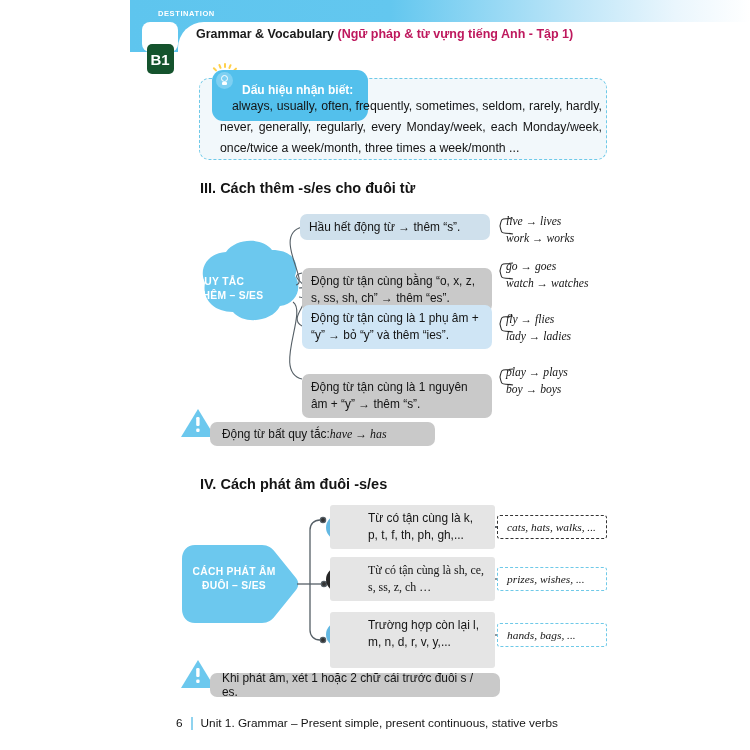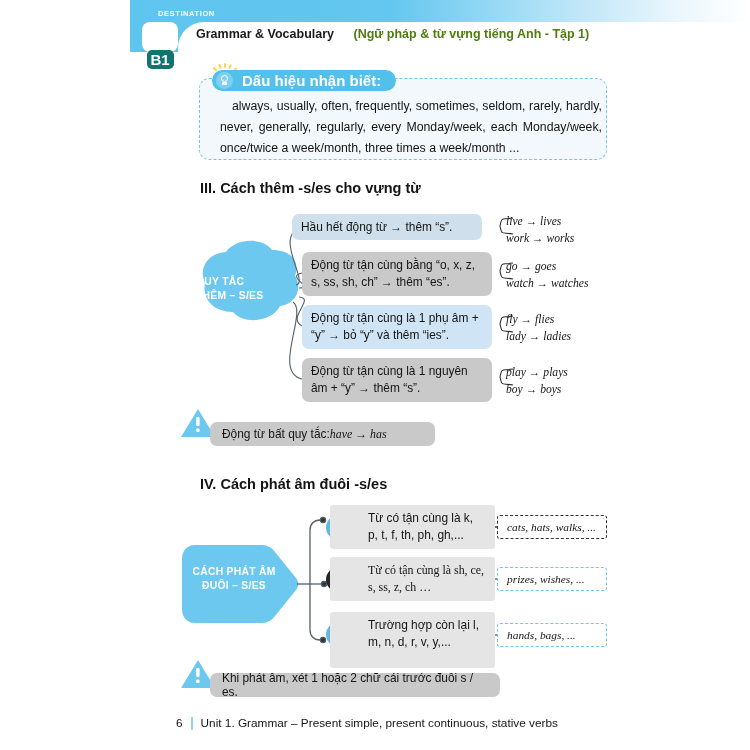--- a/index.html
+++ b/index.html
@@ -25,54 +25,54 @@
   .destination-word{
     position:absolute;left:138px;top:9px;
     font-size:7.5px;font-weight:bold;letter-spacing:.6px;color:#ffffff;padding-left:20px;
   }
   .b1-badge{
     position:absolute;left:142px;top:22px;width:36px;height:30px;
     background:#ffffff;border-radius:8px;
     display:flex;align-items:center;justify-content:center;
   }
   .b1-inner{
-    width:27px;height:19px;background:#0f766e;border-radius:5px;
+    width:27px;height:30px;background:#14532d;border-radius:5px;
     display:flex;align-items:center;justify-content:center;
     color:#fff;font-weight:bold;font-size:15px;line-height:1;margin-top:44px;
   }
   .header-title{
     position:absolute;left:196px;top:27px;
     font-size:12.5px;font-weight:bold;color:#1a1a1a;white-space:nowrap;
   }
-  .header-title .vn{color:#4d7c0f;margin-left:16px;}
+  .header-title .vn{color:#be185d;}
   .deco{position:absolute;background:#ffffff;border-radius:5px;}
   .deco-1{left:527px;top:28px;width:17px;height:22px;border-radius:5px;background:transparent;
           border:3px solid #ffffff;box-sizing:border-box;}
   .deco-2{left:559px;top:31px;width:14px;height:18px;background:transparent;
           border:3px solid #ffffff;border-radius:4px;box-sizing:border-box;}
   .deco-3{left:588px;top:34px;width:11px;height:14px;background:transparent;
           border:3px solid #ffffff;border-radius:4px;box-sizing:border-box;}
 
   
   .signal-box{
     position:absolute;left:199px;top:78px;width:406px;height:80px;
     border:1.6px dashed #6ec9e8;border-radius:10px;
     background:#f2f8fb;
   }
   .signal-text{
     position:absolute;left:213px;top:96px;width:382px;
     font-size:12.3px;line-height:21px;color:#141414;text-align:justify;margin-left:7px;
   }
   .signal-text .ind{display:inline-block;width:12px;}
   .pill{
-    position:absolute;left:212px;top:70px;height:21px;
+    position:absolute;left:212px;top:70px;height:39px;
     background:#53c0ec;border-radius:11px;
-    padding:0 15px 0 30px;
+    padding:0 15px 12px 30px;
     display:flex;align-items:center;
-    color:#ffffff;font-size:15px;font-weight:bold;
+    color:#ffffff;font-size:12px;font-weight:bold;
   }
   .bulb{
     position:absolute;left:216px;top:72px;width:17px;height:17px;
     border-radius:50%;background:#7ed0f2;
   }
   .bulb:before{
     content:"";position:absolute;left:5px;top:3px;width:7px;height:7px;
     border-radius:50%;border:1.4px solid #ffffff;box-sizing:border-box;
   }
   .bulb:after{
@@ -92,24 +92,24 @@
   
   .maplayer{position:absolute;left:0;top:0;width:750px;height:750px;pointer-events:none;}
 
   
   .rulebox{
     position:absolute;border-radius:7px;
     font-size:11.9px;line-height:16.5px;color:#141414;
     padding:5px 9px;box-sizing:border-box;
   }
   .rb-blue{background:#cfe0ec;}
-  .rb-gray{background:#c9c9c9;}
+  .rb-gray{background:#c9c9c9;margin-top:16px;}
   .rb-lblue{background:#cfe5f5;}
 
-  #rule-1{left:292px;top:214px;width:190px;height:26px;padding-top:5px;}
+  #rule-1{left:300px;top:214px;width:190px;height:26px;padding-top:5px;}
   #rule-2{left:302px;top:252px;width:190px;height:44px;}
   #rule-3{left:302px;top:305px;width:190px;height:44px;}
   #rule-4{left:302px;top:358px;width:190px;height:44px;}
 
   .examples{
     position:absolute;font-size:11.6px;line-height:17px;
     font-style:italic;color:#141414;font-family:"Liberation Serif",serif;
   }
   #ex-1{left:506px;top:213px;}
   #ex-2{left:506px;top:258px;}
@@ -219,21 +219,21 @@
     <span>Dấu hiệu nhận biết:</span>
   </div>
   <div class="bulb"></div>
 
   <div class="signal-text">
     <span class="ind"></span><span>always, usually, often, frequently, sometimes, seldom, rarely, hardly,</span>
     <span>never, generally, regularly, every Monday/week, each Monday/week,</span>
     <span>once/twice a week/month, three times a week/month ...</span>
   </div>
 
-  <div class="heading" id="heading-3">III. Cách thêm -s/es cho vựng từ</div>
+  <div class="heading" id="heading-3">III. Cách thêm -s/es cho đuôi từ</div>
   <div class="heading" id="heading-4">IV. Cách phát âm đuôi -s/es</div>
 
   <svg class="maplayer" viewBox="0 0 750 750">
 
     <path d="M205,283
              C198,268 208,253 226,252
              C236,238 262,237 272,250
              C292,250 300,262 295,276
              C303,288 296,304 280,306
              C272,322 244,325 233,312

